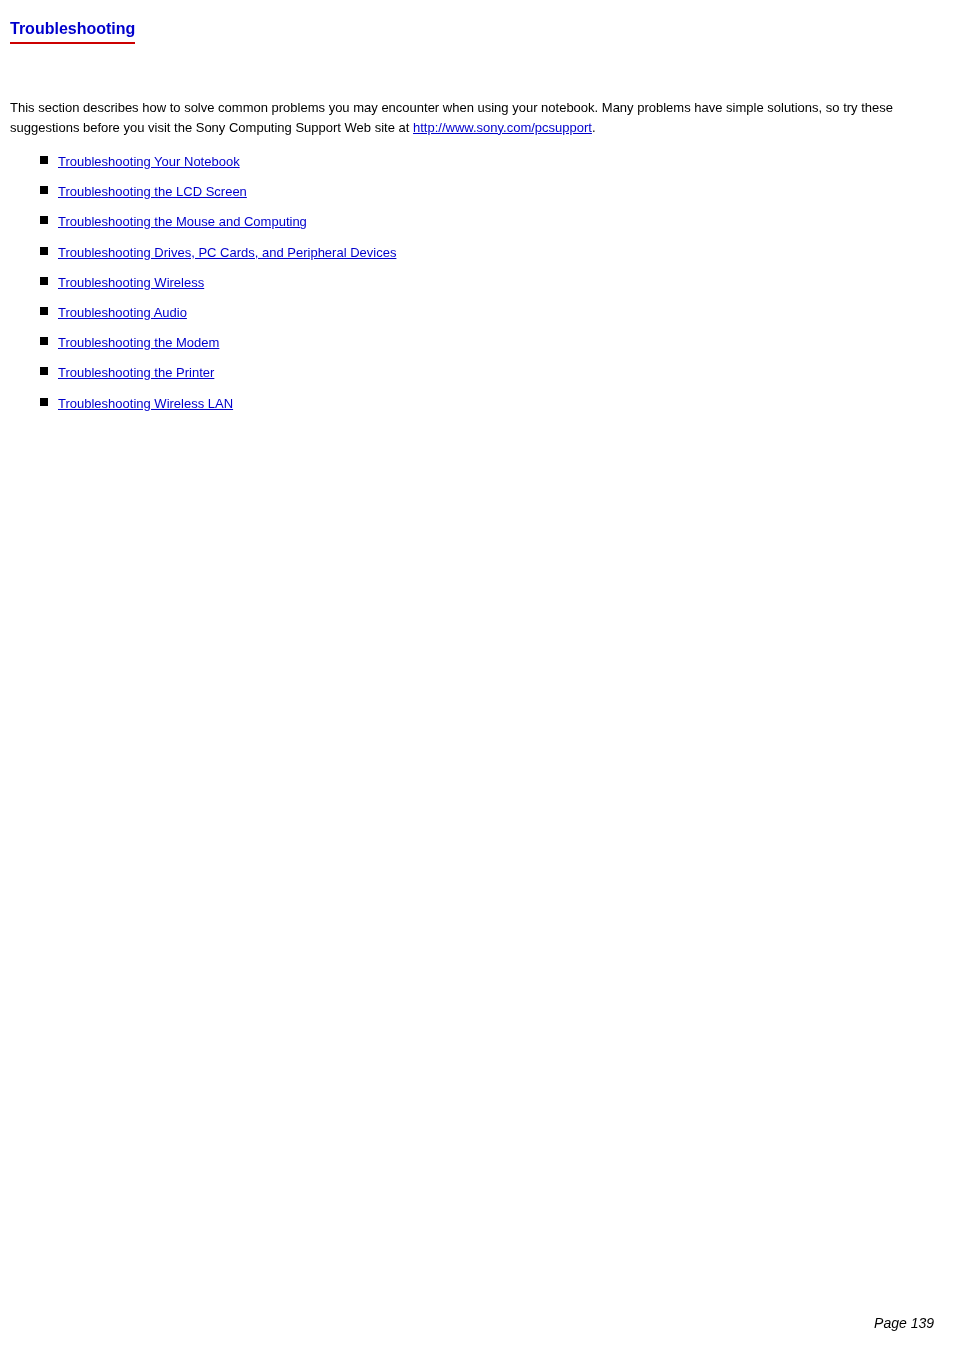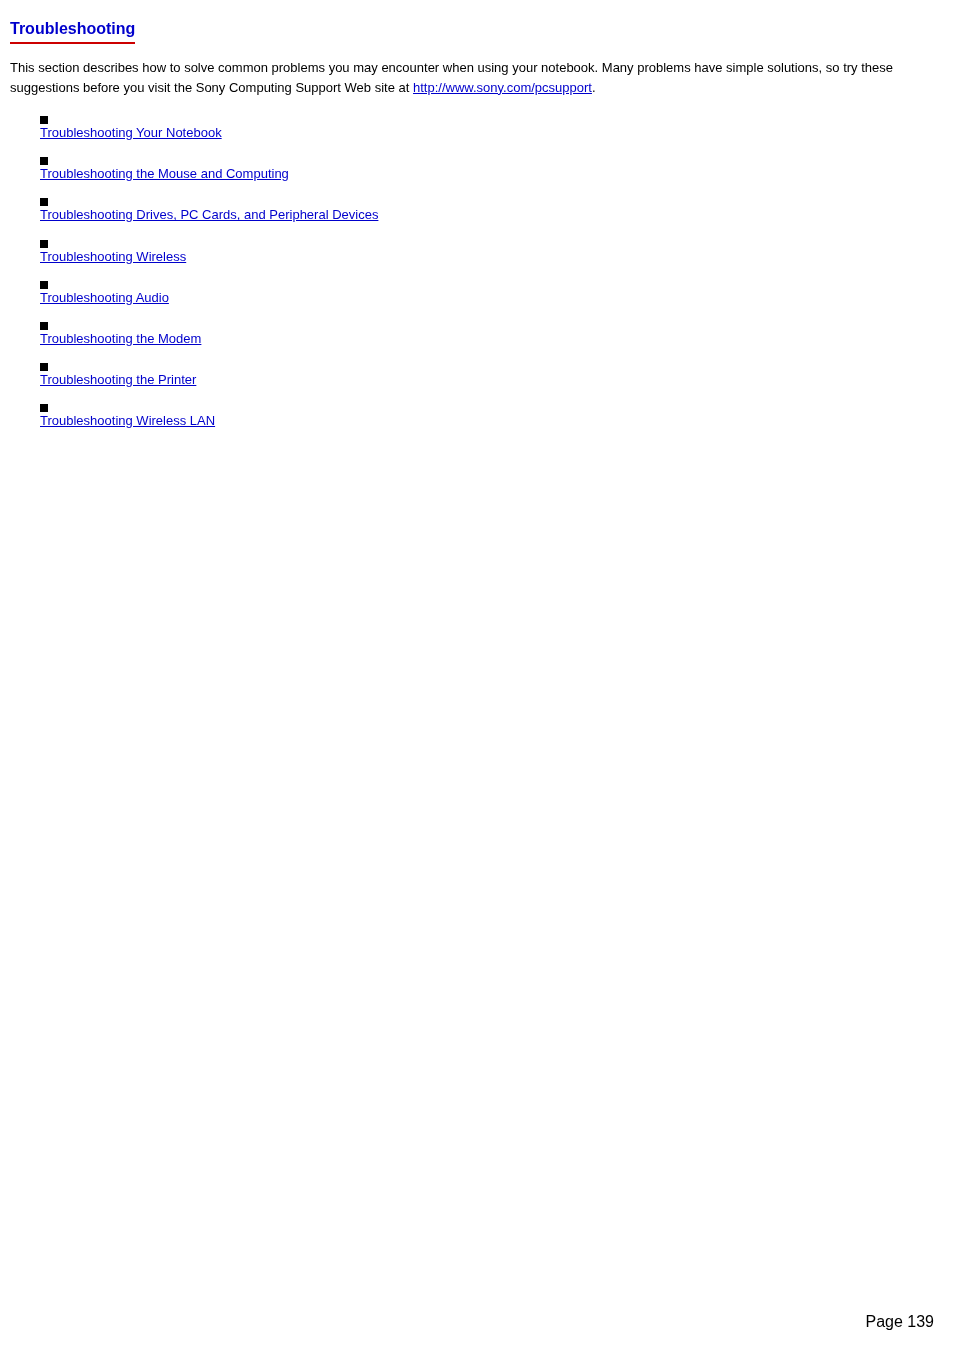--- a/index.html
+++ b/index.html
@@ -31,38 +31,38 @@
       padding-bottom: 4px;
       margin-bottom: 14px;
       display: inline-block;
     }
 
     .intro-text {
       font-size: 13px;
       line-height: 1.5;
       margin-bottom: 16px;
       color: #000000;
+      margin-top: 40px;
     }
 
     .intro-text a {
       color: #0000cc;
       text-decoration: underline;
     }
 
     .nav-list {
       list-style: none;
       padding: 0;
       margin: 0 0 0 30px;
     }
 
     .nav-list li {
       display: flex;
       align-items: flex-start;
       margin-bottom: 12px;
-      flex-direction: column;
     }
 
     .bullet {
       display: inline-block;
       width: 8px;
       height: 8px;
       background: #000000;
       margin-right: 10px;
       margin-top: 3px;
       flex-shrink: 0;
@@ -72,40 +72,45 @@
       color: #0000cc;
       text-decoration: underline;
       font-size: 13px;
       line-height: 1.4;
     }
 
     .page-number {
       position: absolute;
       bottom: 20px;
       right: 20px;
-      font-size: 16px;
+      font-size: 14px;
       color: #000000;
+      font-style: italic;
     }
   </style>
 </head>
 <body>
 
 <div class="page-container">
 
   <div class="page-title">Troubleshooting</div>
 
   <p class="intro-text">
     <span>This section describes how to solve common problems you may encounter when using your notebook. Many problems have simple solutions, so try these suggestions before you visit the Sony Computing Support Web site at</span>
     <a href="#">http://www.sony.com/pcsupport</a>.
   </p>
 
   <ul class="nav-list" id="nav-list">
   <li>
         <span class="bullet"></span>
         <a href="#">Troubleshooting Your Notebook</a>
+      </li>
+      <li>
+        <span class="bullet"></span>
+        <a href="#">Troubleshooting the LCD Screen</a>
       </li>
       <li>
         <span class="bullet"></span>
         <a href="#">Troubleshooting the Mouse and Computing</a>
       </li>
       <li>
         <span class="bullet"></span>
         <a href="#">Troubleshooting Drives, PC Cards, and Peripheral Devices</a>
       </li>
       <li>

